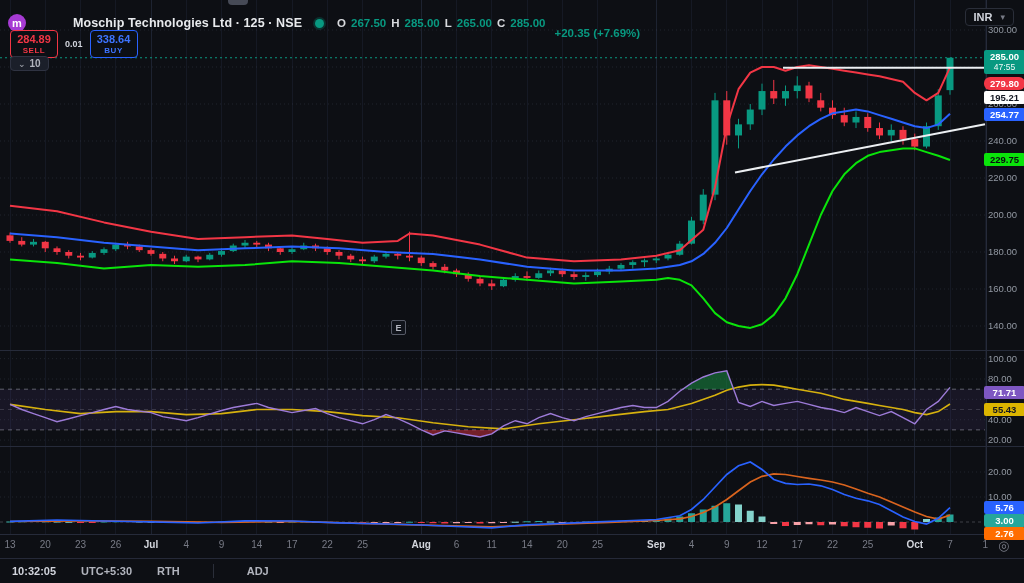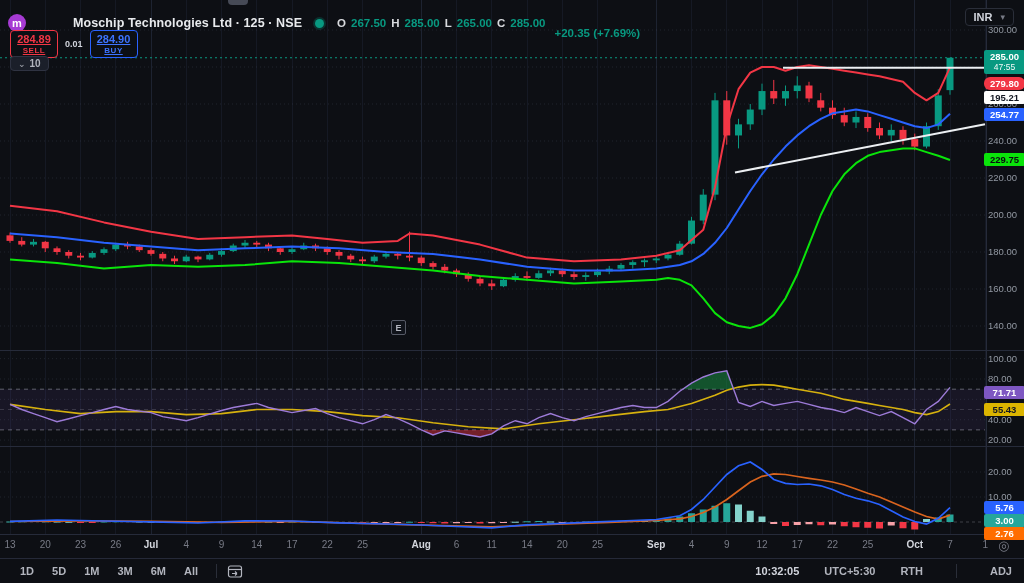--- a/index.html
+++ b/index.html
@@ -13,21 +13,21 @@
         display:flex;align-items:center;justify-content:center;}
   .title{font-size:12.5px;font-weight:700;color:#e8eaed;letter-spacing:.1px;padding-left:40px;}
   .mkt-dot{width:9px;height:9px;border-radius:50%;background:#089981;box-shadow:0 0 0 2px rgba(8,153,129,.25);margin:0 6px;}
   .ohlc{display:flex;gap:5px;font-size:11.5px;align-items:center;}
   .ohlc .k{color:#d8dade;font-weight:600;}
   .ohlc .v{color:#089981;font-weight:600;}
   .chg{color:#089981;font-size:11.5px;font-weight:600;margin-left:2px;margin-top:20px;}
 
   
   .orders{position:absolute;top:30px;left:10px;display:flex;align-items:center;gap:7px;z-index:5;}
-  .ord-btn{width:46px;padding:2px 0;border-radius:4px;background:rgba(13,15,20,.85);text-align:center;cursor:pointer;line-height:1.15;text-decoration:underline;}
+  .ord-btn{width:46px;padding:2px 0;border-radius:4px;background:rgba(13,15,20,.85);text-align:center;cursor:pointer;line-height:1.15;}
   .ord-btn .p{font-size:11px;font-weight:700;}
   .ord-btn .l{font-size:8px;font-weight:700;letter-spacing:.5px;}
   .sell{border:1px solid #f23645;color:#f23645;}
   .buy{border:1px solid #2962ff;color:#3d74ff;}
   .spread{font-size:9px;color:#d1d4dc;font-weight:600;}
 
   .legend-toggle{position:absolute;top:56px;left:10px;display:flex;align-items:center;gap:4px;z-index:5;
         background:#1b1f2a;border:1px solid #2f3342;border-radius:4px;padding:1px 7px;color:#b2b5be;
         font-size:10px;font-weight:700;cursor:pointer;}
   .legend-toggle .chev{font-size:9px;color:#9598a1;}
@@ -570,21 +570,21 @@
     <span class="chg">+20.35 (+7.69%)</span>
   </div>
 
   <div class="orders">
     <div class="ord-btn sell">
       <div class="p">284.89</div>
       <div class="l">SELL</div>
     </div>
     <span class="spread">0.01</span>
     <div class="ord-btn buy">
-      <div class="p">284.90</div>
+      <div class="p">338.64</div>
       <div class="l">BUY</div>
     </div>
   </div>
 
   <div class="legend-toggle">
     <span class="chev">⌄</span>
     <span>10</span>
   </div>
 
   <div class="currency">
@@ -667,38 +667,20 @@
       <span class="t-label" style="left: 762px;">12</span>
       <span class="t-label" style="left: 797.25px;">17</span>
       <span class="t-label" style="left: 832.5px;">22</span>
       <span class="t-label" style="left: 867.75px;">25</span>
       <span class="t-label month" style="left: 914.75px;">Oct</span>
       <span class="t-label" style="left: 950px;">7</span>
       <span class="t-label" style="left: 985.25px;">1</span>
     </div>
 
   <div class="toolbar">
-    <div class="tb-left">
-      <span id="ranges" style="display:flex;gap:2px;">
-          <button class="range-btn">1D</button>
-          <button class="range-btn">5D</button>
-          <button class="range-btn">1M</button>
-          <button class="range-btn">3M</button>
-          <button class="range-btn">6M</button>
-          <button class="range-btn">All</button>
-        </span>
-      <span class="tb-div"></span>
-      <span class="goto-date">
-        <svg width="17" height="15" viewBox="0 0 17 15" fill="none">
-          <rect x="1.5" y="2" width="13" height="11" rx="2" stroke="#b2b5be" stroke-width="1.2"></rect>
-          <line x1="1.5" y1="5.5" x2="14.5" y2="5.5" stroke="#b2b5be" stroke-width="1.2"></line>
-          <path d="M5 9.5h5m0 0l-2-2m2 2l-2 2" stroke="#b2b5be" stroke-width="1.2"></path>
-        </svg>
-      </span>
-    </div>
     <div class="tb-right">
       <span class="clock">10:32:05</span>
       <span class="tz">UTC+5:30</span>
       <span class="sess">RTH</span>
       <span class="tb-div"></span>
       <span class="adj">ADJ</span>
     </div>
   </div>
 </div>
 

